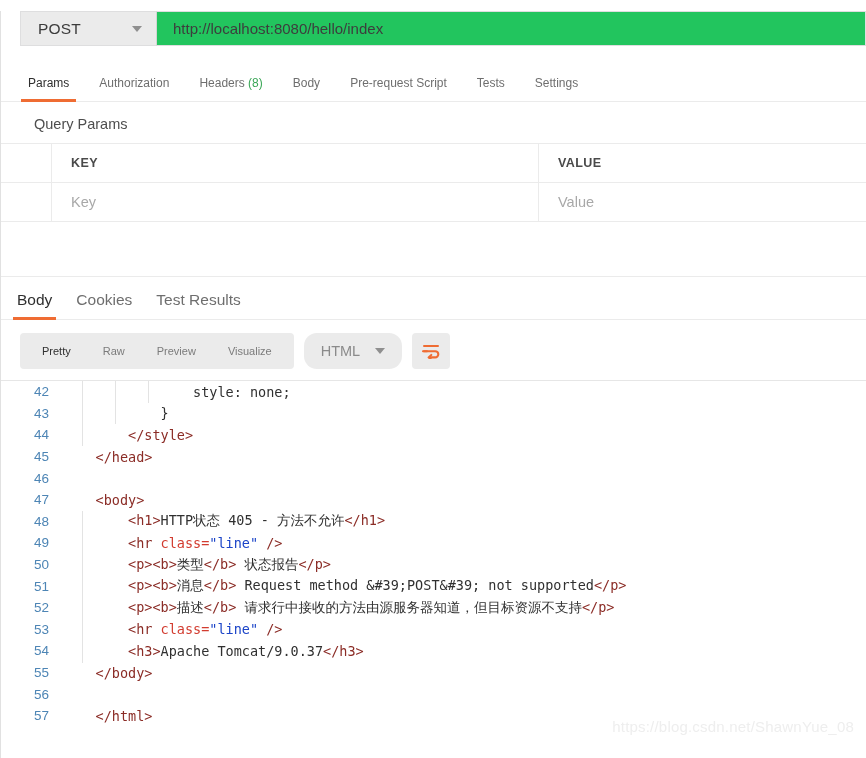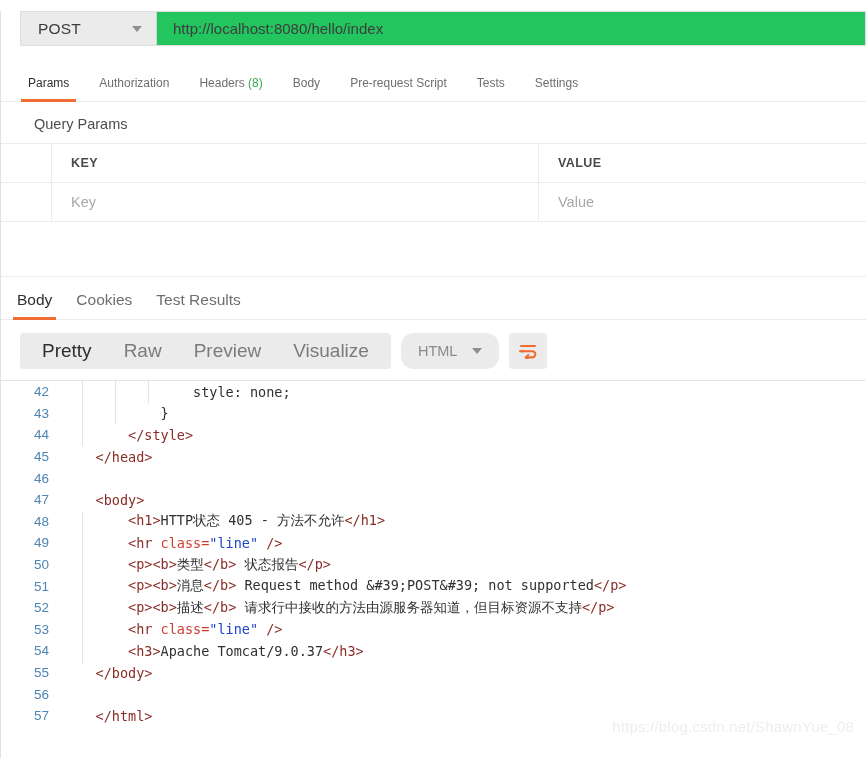--- a/index.html
+++ b/index.html
@@ -171,21 +171,21 @@
   }
   .seg-group {
     display: flex;
     background: #ebebeb;
     border-radius: 4px;
     height: 36px;
     align-items: center;
     padding: 0 6px;
   }
   .seg {
-    font-size: 19px;
+    font-size: 11px;
     color: #7b7b7b;
     padding: 0 16px;
     cursor: pointer;
     line-height: 36px;
   }
   .seg.active { color: #2f2f2f; }
   .fmt-select {
     background: #ebebeb;
     border-radius: 13px;
     height: 36px;

